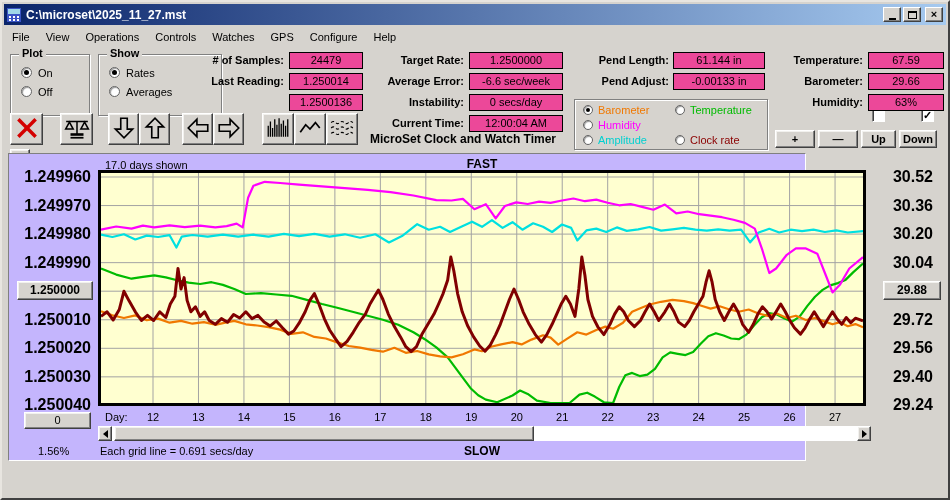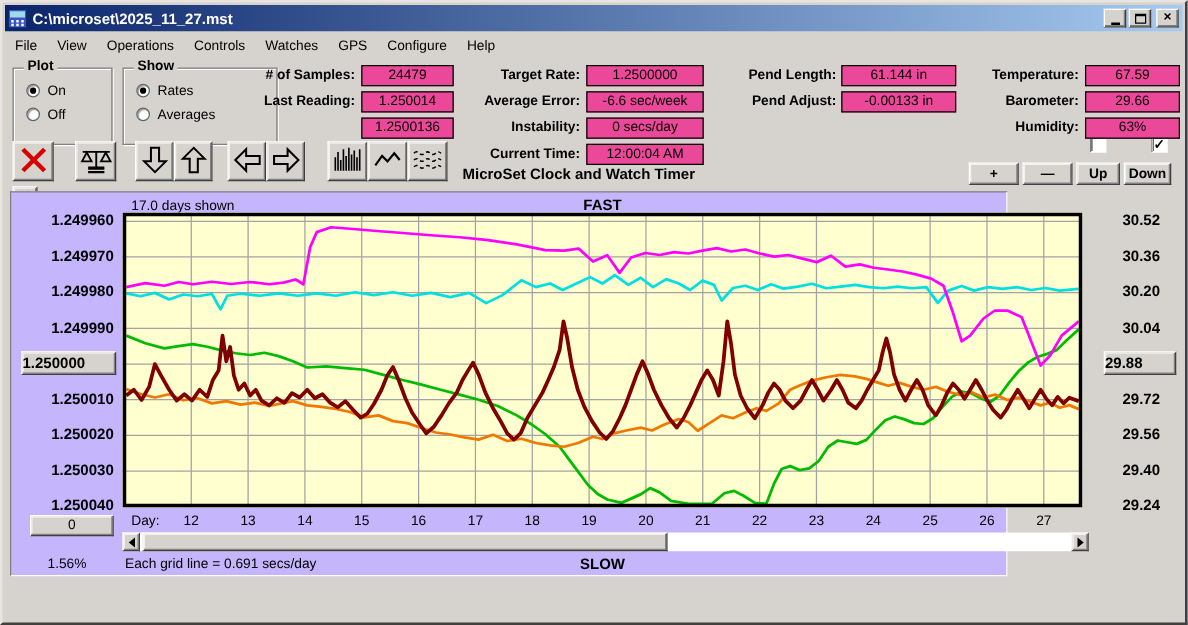--- a/index.html
+++ b/index.html
@@ -42,22 +42,22 @@
   
   #session-clear { position:absolute; left:8px; top:147px; width:20px; height:18px; font-weight:bold;
     display:flex; align-items:center; justify-content:center; }
   #session-name { position:absolute; left:32px; top:147px; width:906px; height:18px; background:#fff;
     border:1px solid; border-color:#808080 #fff #fff #808080; box-shadow:inset 1px 1px 0 #404040;
     font-family:"Liberation Sans",sans-serif; font-size:11px; padding:1px 4px; }
   
   #chart-panel { position:absolute; left:6px; top:151px; width:798px; height:308px;
     border:1px solid; border-color:#808080 #fff #fff #808080; background:#c4b5fd; }
   #plot-wrap { position:absolute; left:89px; top:16px; width:768px; height:236px; background:#FFFFD0; }
-  .axis-lbl { position:absolute; font-weight:bold; font-size:12px; height:15px; line-height:15px; }
-  .axis-btn { position:absolute; font-weight:bold; font-size:12px; height:19px; line-height:17px; }
+  .axis-lbl { position:absolute; font-weight:bold; font-size:16px; height:15px; line-height:15px; }
+  .axis-btn { position:absolute; font-weight:bold; font-size:12px; height:19px; line-height:17px; text-align:center; }
   .day-lbl { position:absolute; top:257px; width:30px; text-align:center; }
   #zero-btn { position:absolute; left:15px; top:258px; width:67px; height:17px; text-align:center; line-height:15px; }
   
   #hscroll { position:absolute; left:89px; top:272px; width:773px; height:15px; background:#fff; }
   .sb-arrow { position:absolute; top:0; width:14px; height:15px; display:flex; align-items:center; justify-content:center; }
   .tri-l { width:0; height:0; border-top:4px solid transparent; border-bottom:4px solid transparent; border-right:5px solid #000; }
   .tri-r { width:0; height:0; border-top:4px solid transparent; border-bottom:4px solid transparent; border-left:5px solid #000; }
   #sb-thumb { position:absolute; left:16px; top:0; width:420px; height:15px; }
   
   .status-txt { position:absolute; top:291px; white-space:nowrap; }
@@ -130,20 +130,42 @@
         <div>Rates</div>
       </div>
       <div class="radio-row" style="left: 10px; top: 31px;">
         <span class="radio"></span>
         <div>Averages</div>
       </div>
     </div>
 
   <div id="app-title">MicroSet Clock and Watch Timer</div>
 
+  <div id="legend-box">
+      <div class="leg-row" style="left: 8px; top: 4px;">
+        <span class="leg-radio sel"></span>
+        <div style="color: rgb(240, 120, 0);">Barometer</div>
+      </div>
+      <div class="leg-row" style="left: 8px; top: 19px;">
+        <span class="leg-radio"></span>
+        <div style="color: rgb(255, 0, 255);">Humidity</div>
+      </div>
+      <div class="leg-row" style="left: 8px; top: 34px;">
+        <span class="leg-radio"></span>
+        <div style="color: rgb(0, 208, 208);">Amplitude</div>
+      </div>
+      <div class="leg-row" style="left: 100px; top: 4px;">
+        <span class="leg-radio"></span>
+        <div style="color: rgb(0, 187, 0);">Temperature</div>
+      </div>
+      <div class="leg-row" style="left: 100px; top: 34px;">
+        <span class="leg-radio"></span>
+        <div style="color: rgb(139, 0, 0);">Clock rate</div>
+      </div>
+    </div>
 
   <span class="checkbox" style="left:870px;top:107px;" id="cb0"></span>
   <span class="checkbox" style="left:919px;top:107px;" id="cb1">✓</span>
 
   <span id="session-clear" class="btn3d">X</span>
 
   <div id="chart-panel">
     <div class="status-txt" style="left:96px;top:5px;">17.0 days shown</div>
     <div id="fast-lbl" style="top:3px;">FAST</div>
     <div id="plot-wrap">

